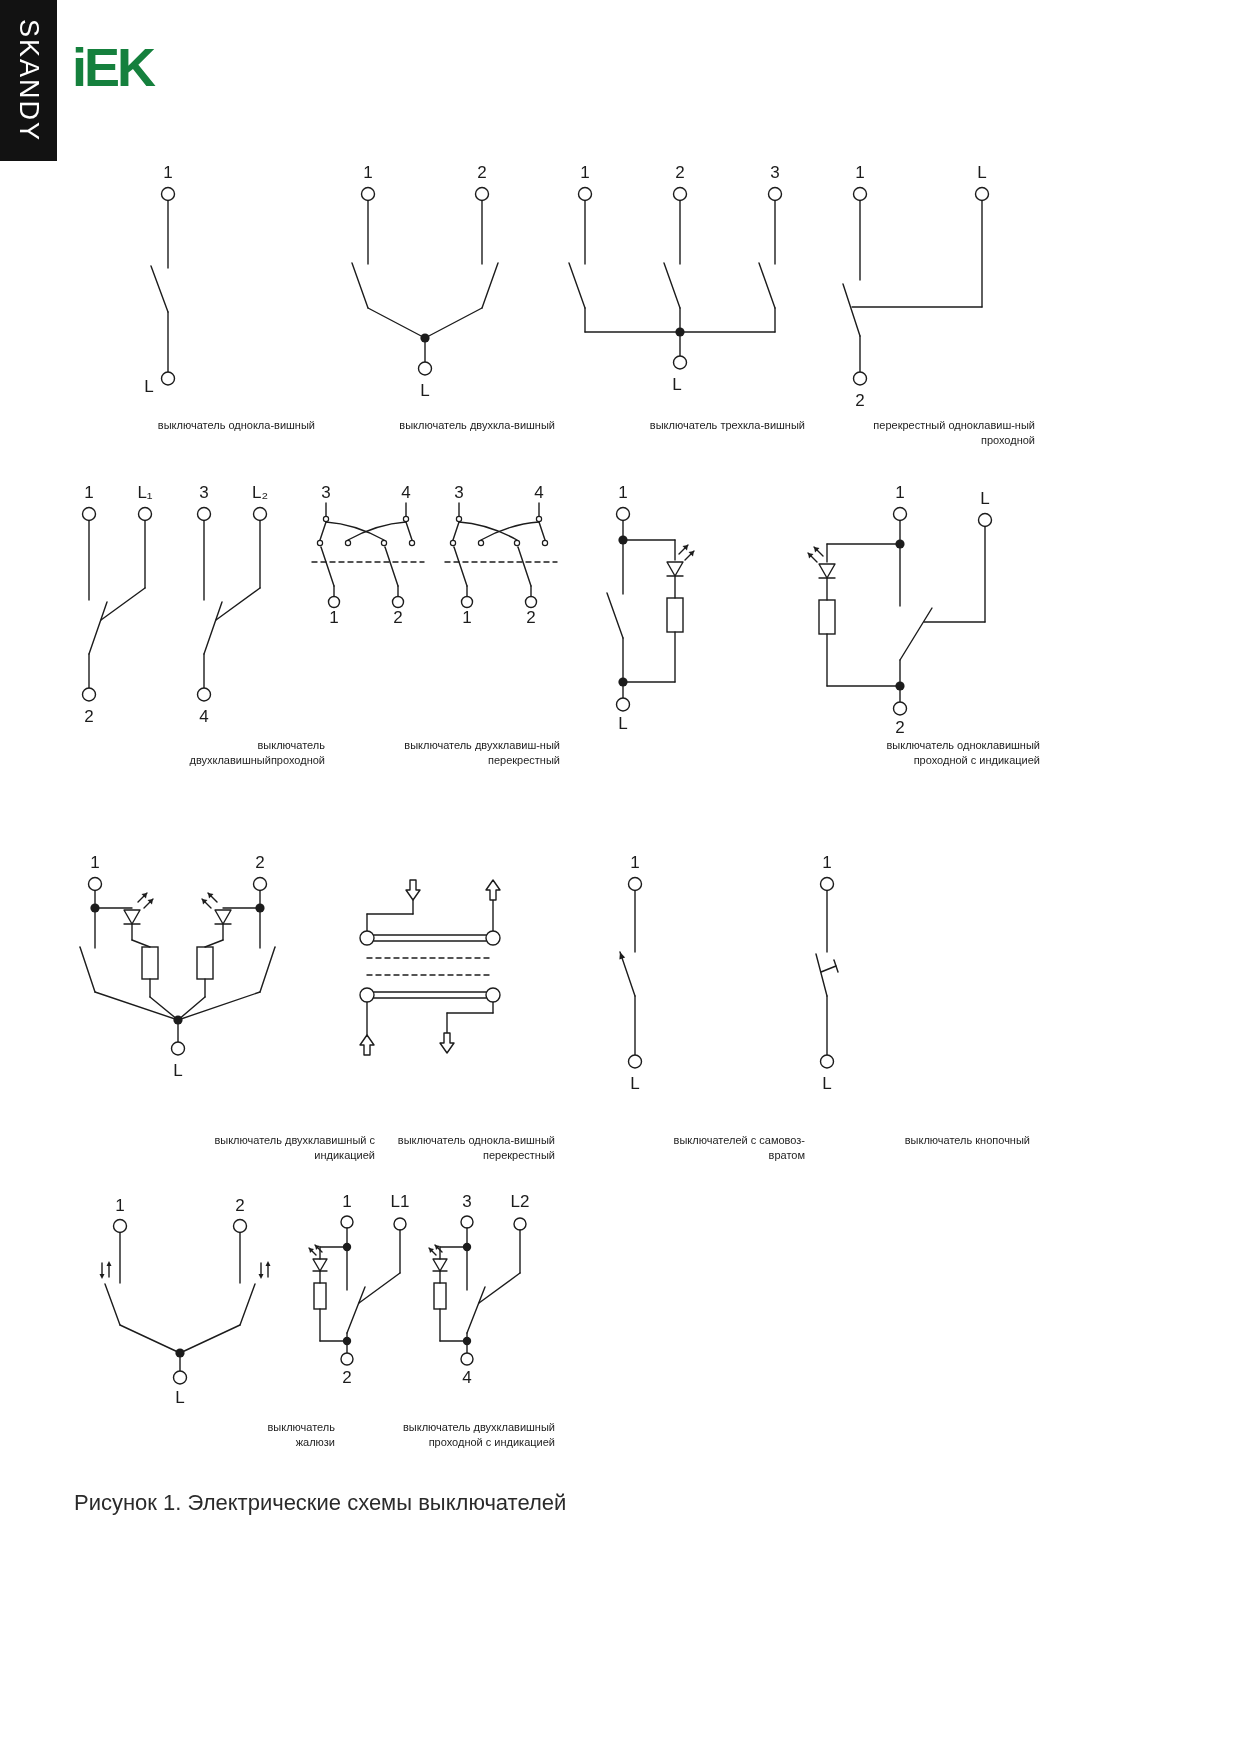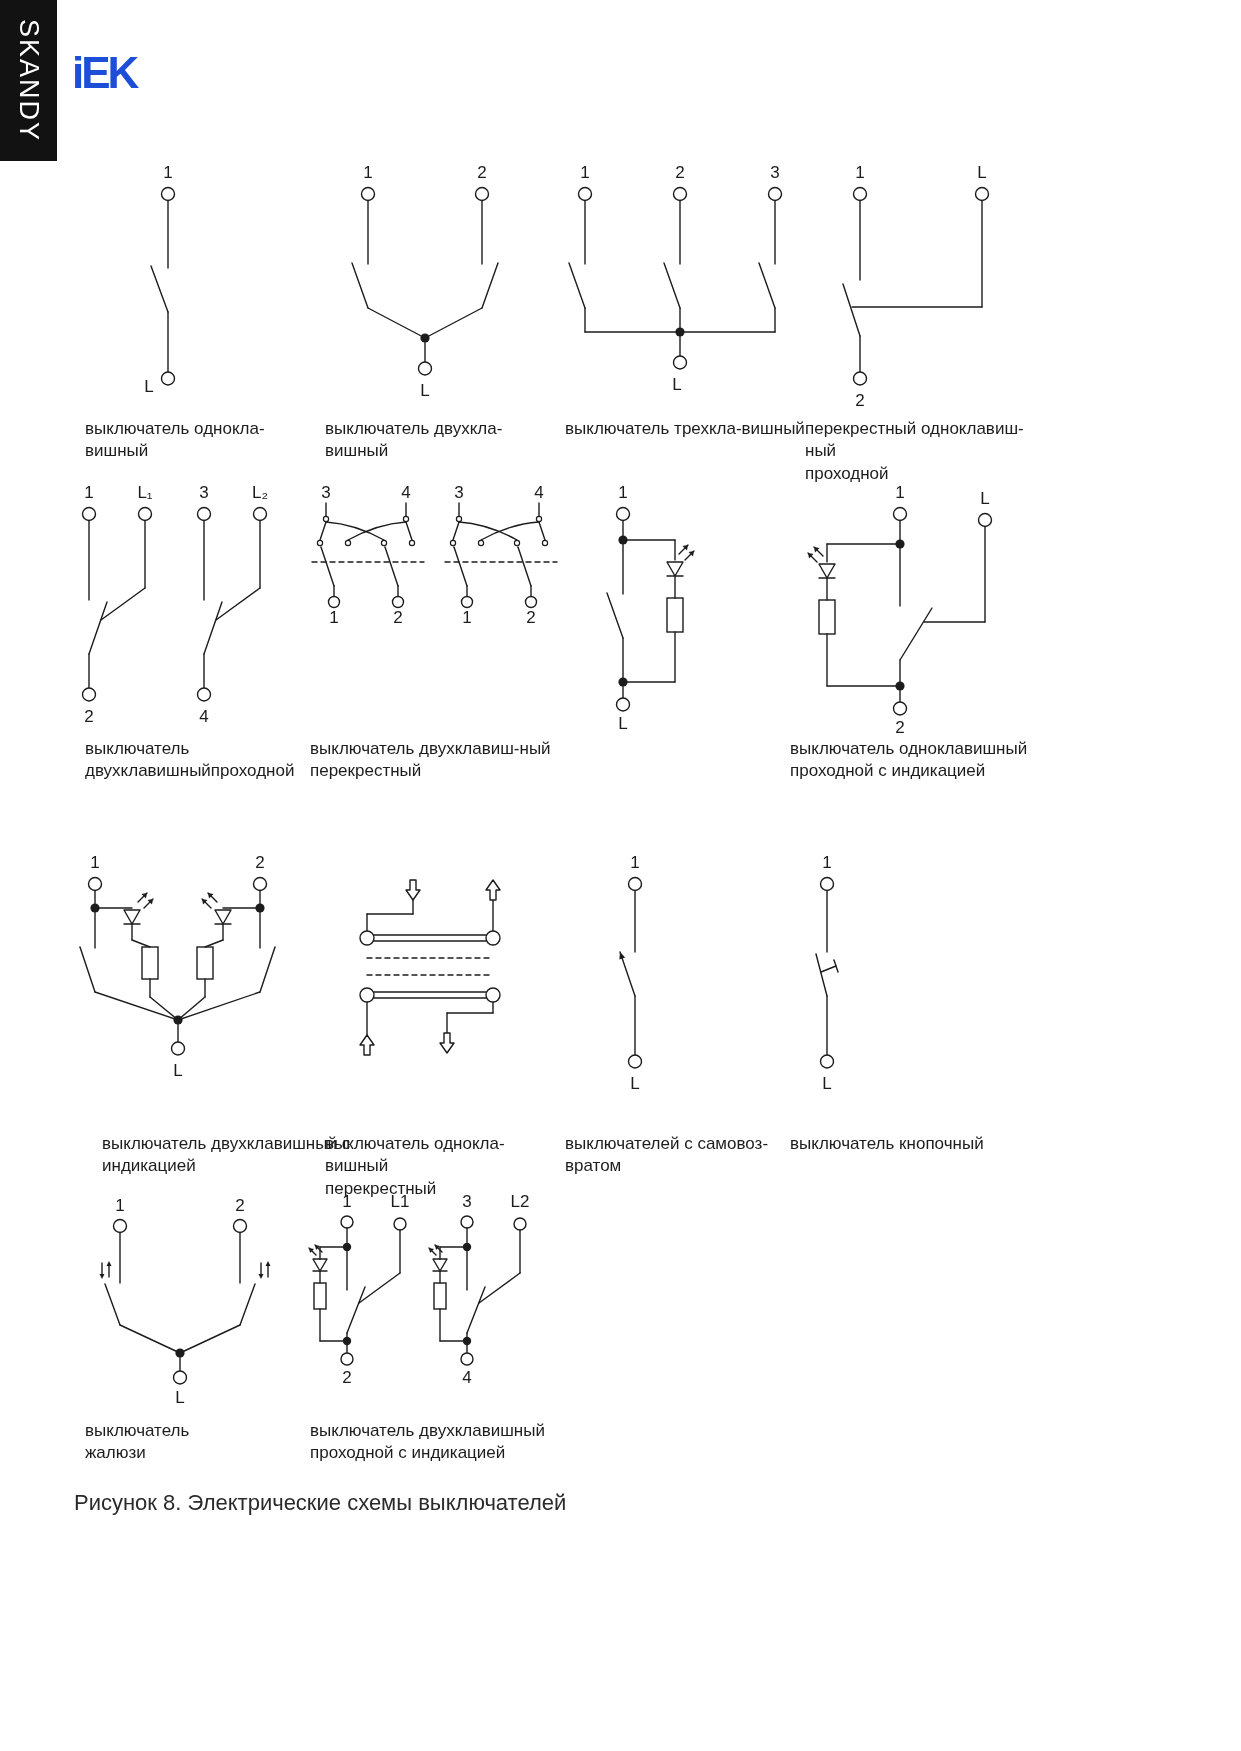--- a/index.html
+++ b/index.html
@@ -9,27 +9,27 @@
     font-family:"Liberation Sans", sans-serif; color:#1c1c1c; overflow:hidden;
   }
   .sidebar {
     position:absolute; left:0; top:0; width:57px; height:161px; background:#121212;
     display:flex; align-items:center; justify-content:center;
   }
   .sidebar span {
     writing-mode:vertical-rl; color:#fff; font-size:27px; letter-spacing:2px; font-weight:400;
   }
   .logo {
-    position:absolute; left:72px; top:48px; font-size:44px; font-weight:bold;
-    letter-spacing:-3px; color:#1d4ed8;
+    position:absolute; left:72px; top:36px; font-size:54px; font-weight:bold;
+    letter-spacing:-3px; color:#15803d;
   }
   .diagram { position:absolute; }
   .diagram svg { display:block; }
   .caption {
-    font-size:17px; line-height:1.32; white-space:pre-line; color:#1d1d1d; text-align:left;
+    font-size:11px; line-height:1.32; white-space:pre-line; color:#1d1d1d; text-align:right;
   }
   .row1 .caption { margin-top:8px; }
   .row2 .caption { margin-top:3px; }
   .row3 .caption { margin-top:8px; }
   .row4 .caption { margin-top:8px; }
   .figcap { position:absolute; left:74px; top:1490px; font-size:22px; color:#2a2a2a; }
 
   .schem text {
     font-size:17px; fill:#1c1c1c; text-anchor:middle;
     font-family:"Liberation Sans", sans-serif;
@@ -570,15 +570,15 @@
       <rect class="res" x="129" y="88" width="12" height="26"></rect>
       <circle class="dot" cx="162" cy="52" r="4.2"></circle>
       <circle class="dot" cx="162" cy="146" r="4.2"></circle>
       <circle class="term" cx="162" cy="164" r="6"></circle>
       <text x="162" y="188">4</text>
     </svg>
     <div class="caption" style="margin-left:5px;">выключатель двухклавишный
 проходной с индикацией</div>
   </div>
 
-  <div class="figcap">Рисунок 8. Электрические схемы выключателей</div>
+  <div class="figcap">Рисунок 1. Электрические схемы выключателей</div>
 
 </div>
 
 </body></html>

